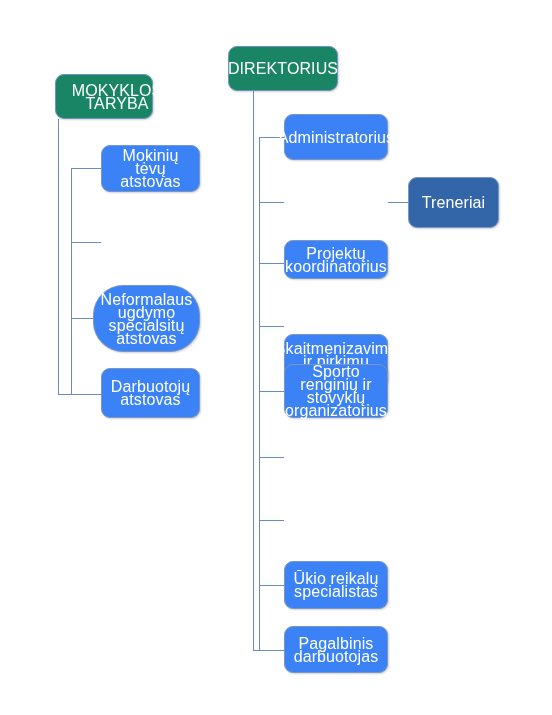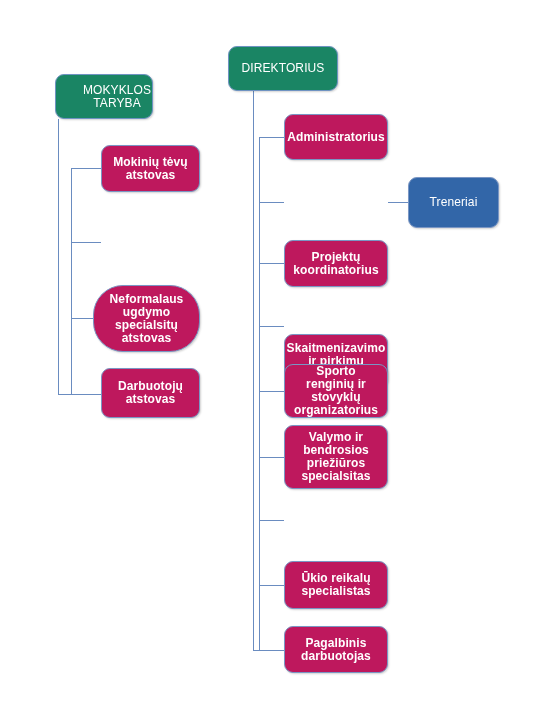--- a/index.html
+++ b/index.html
@@ -13,31 +13,31 @@
   #chart{position:absolute;left:0;top:0;width:552px;height:715px;}
   .node{
     position:absolute;
     box-sizing:border-box;
     display:flex;
     align-items:center;
     justify-content:center;
     text-align:center;
     border-radius:9px;
     color:#ffffff;
-    font-size:12px;
+    font-size:16px;
     line-height:13px;
     letter-spacing:.1px;
     padding:2px 6px;
     border:1px solid #7a96c4;
     box-shadow:1px 1px 2px rgba(0,0,0,.18);
     z-index:2;
     white-space:pre-line;
   }
   .node.green{background:#1a8564;border-color:#6f93c2;}
-  .node.purple{background:#be185d;border-color:#7a96c4;font-weight:bold;}
+  .node.purple{background:#3b82f6;border-color:#7a96c4;}
   .node.blue{background:#3266a8;border-color:#7a96c4;}
   .conn{position:absolute;background:#6a8cc0;z-index:1;}
   .conn.v{width:1px;}
   .conn.h{height:1px;}
 </style>
 </head>
 <body>
 
 <div id="chart">
 
@@ -75,32 +75,28 @@
   <div class="conn h" style="left:259px;top:202px;width:25px;"></div>
   <div class="conn h" style="left:259px;top:263px;width:25px;"></div>
   <div class="conn h" style="left:259px;top:326px;width:25px;"></div>
   <div class="conn h" style="left:259px;top:391px;width:25px;"></div>
   <div class="conn h" style="left:259px;top:457px;width:25px;"></div>
   <div class="conn h" style="left:259px;top:520px;width:25px;"></div>
   <div class="conn h" style="left:259px;top:585px;width:25px;"></div>
   <div class="conn h" style="left:259px;top:650px;width:25px;"></div>
 
   <div class="node purple" style="left:284px;top:114px;width:104px;height:46px;">Administratorius</div>
-  <div class="node purple" style="left:284px;top:240px;width:104px;height:47px;">Projektų
+  <div class="node purple" style="left:284px;top:240px;width:104px;height:39px;">Projektų
 koordinatorius</div>
   <div class="node purple" style="left:284px;top:299px;width:104px;height:54px;margin-top:35px;">Skaitmenizavimo
 ir pirkimų
 specialistas</div>
   <div class="node purple" style="left:284px;top:364px;width:104px;height:54px;">Sporto renginių ir
 stovyklų
 organizatorius</div>
-  <div class="node purple" style="left:284px;top:425px;width:104px;height:64px;">Valymo ir
-bendrosios
-priežiūros
-specialsitas</div>
   <div class="node purple" style="left:284px;top:561px;width:104px;height:48px;">Ūkio reikalų
 specialistas</div>
   <div class="node purple" style="left:284px;top:626px;width:104px;height:47px;">Pagalbinis
 darbuotojas</div>
 
   <div class="conn h" style="left:388px;top:202px;width:20px;"></div>
   <div class="node blue" style="left:408px;top:177px;width:91px;height:51px;">Treneriai</div>
 
 </div>
 

